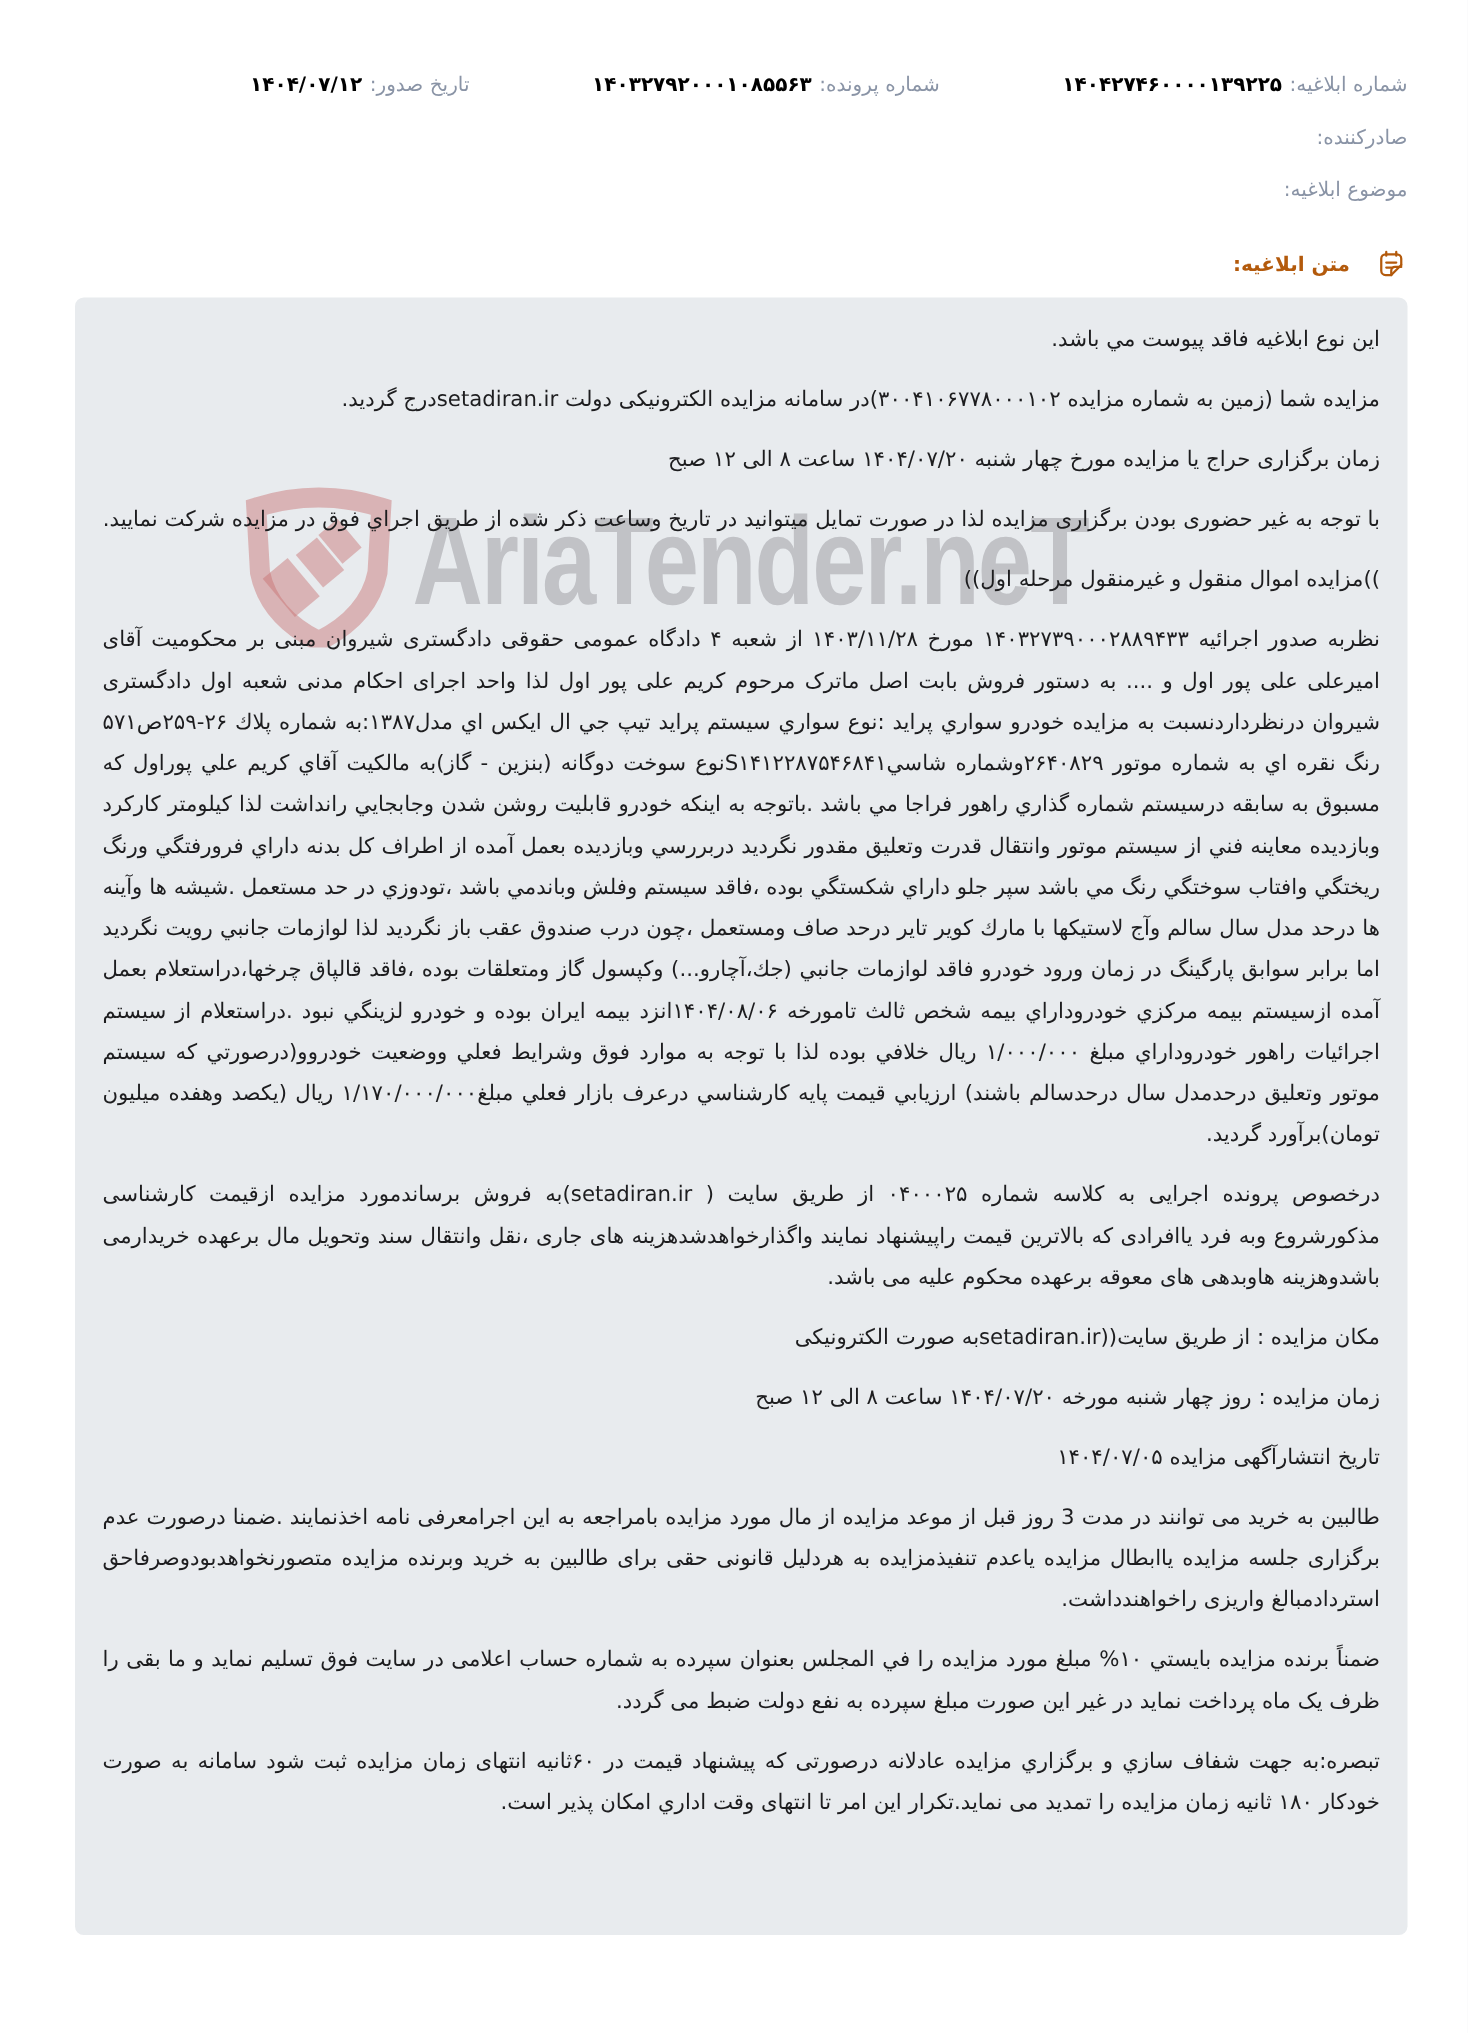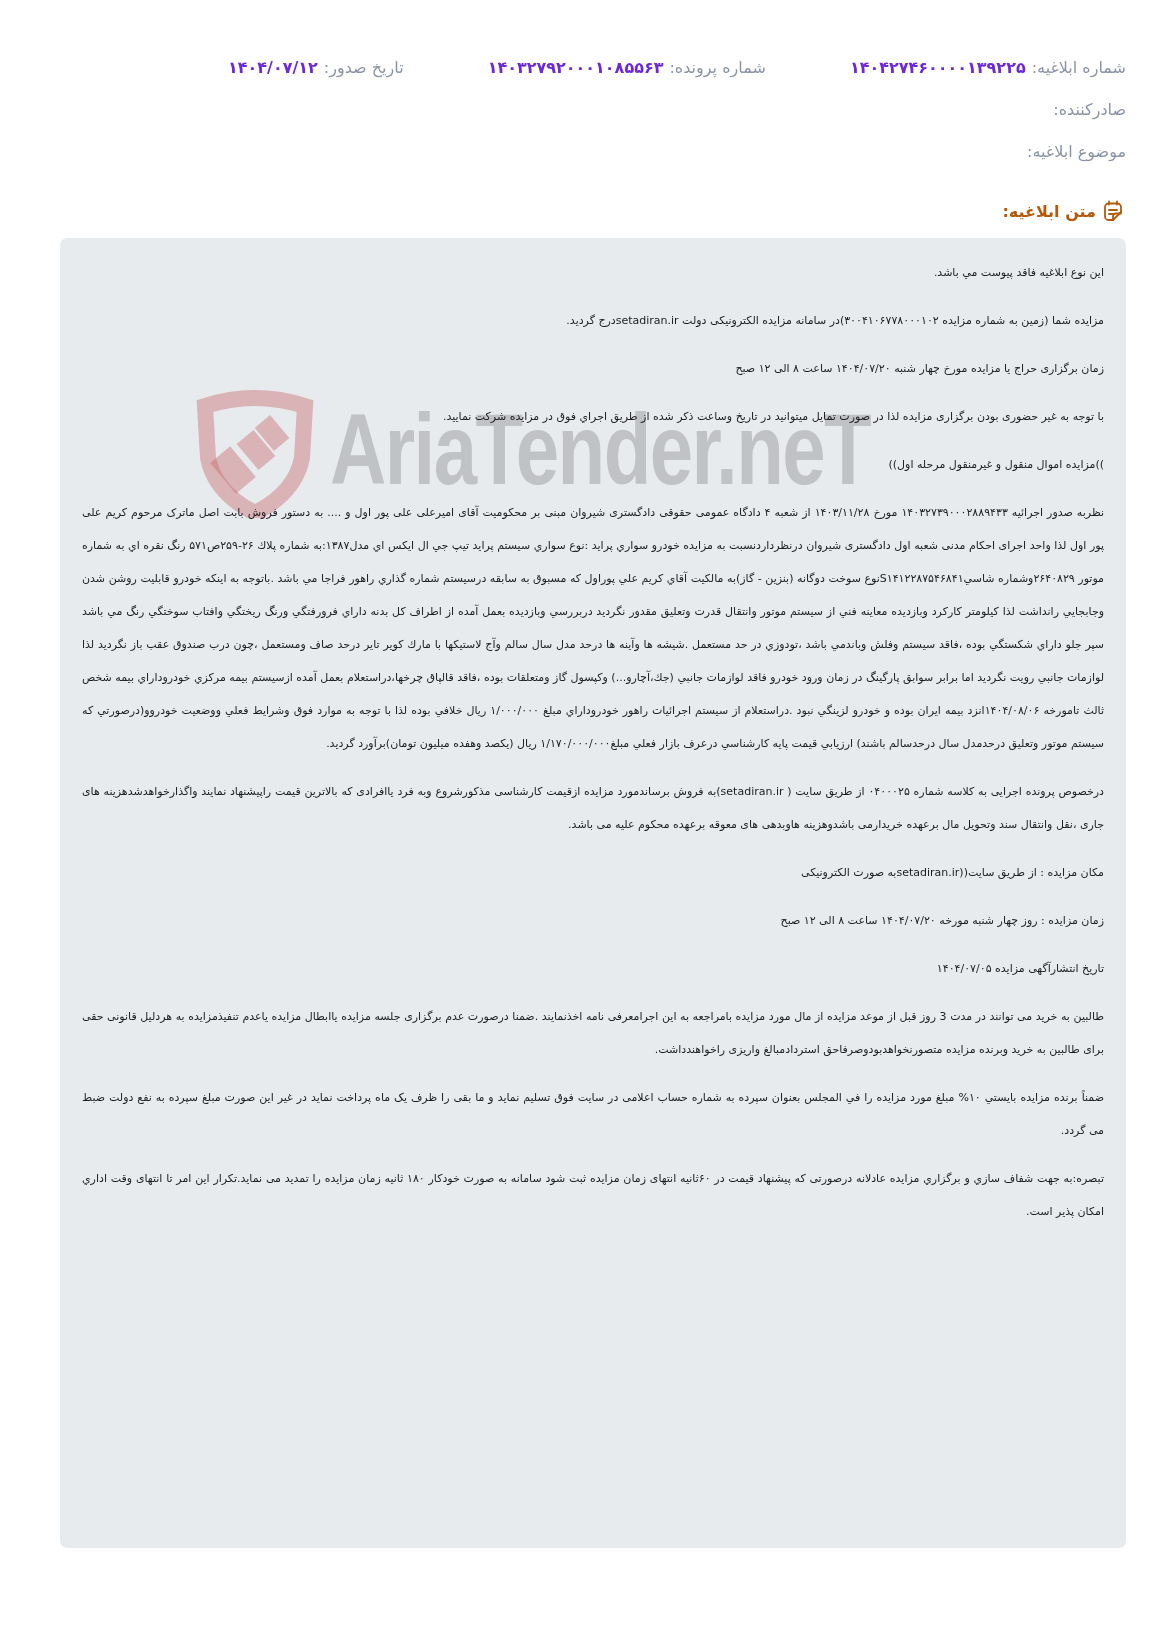--- a/index.html
+++ b/index.html
@@ -27,29 +27,29 @@
       font-size: 16px;
       line-height: 24px;
       white-space: nowrap;
     }
     .meta-row.row1 { top: 56px; justify-content: space-between; }
     .meta-row.row2 { top: 98px; }
     .meta-row.row3 { top: 140px; }
     .meta-item { display: inline-flex; align-items: center; gap: 6px; }
     .meta-label { color: #8a94a6; font-weight: normal; text-align: center; }
     .meta-value { color: #1a237e; font-weight: bold; }
-    .meta-value.num { color: #6d28d9; letter-spacing: 0.3px; margin-left: 28px; }
+    .meta-value.num { color: #000000; letter-spacing: 0.3px; }
 
     .section-title {
       position: absolute;
       top: 198px;
       right: 48px;
       display: flex;
       align-items: center;
-      gap: 4px;
+      gap: 20px;
       color: #b35a0c;
       font-weight: bold;
       font-size: 16px;
     }
     .section-title .icon {
       width: 26px; height: 26px;
       display: inline-flex; align-items: center; justify-content: center;
     }
 
     .content-box {
@@ -88,21 +88,21 @@
       color: rgba(160,160,165,0.55);
       letter-spacing: -2px;
       direction: ltr;
       transform: scaleX(0.78);
       transform-origin: left top;
     }
     .para {
       position: relative;
       z-index: 1;
       color: #1d1d1f;
-      font-size: 11px;
+      font-size: 17px;
       line-height: 33px;
       text-align: justify;
       margin-bottom: 15px;
     }
     .para.single { margin-bottom: 15px; }
   </style>
 </head>
 <body>
 
 <div class="page">

